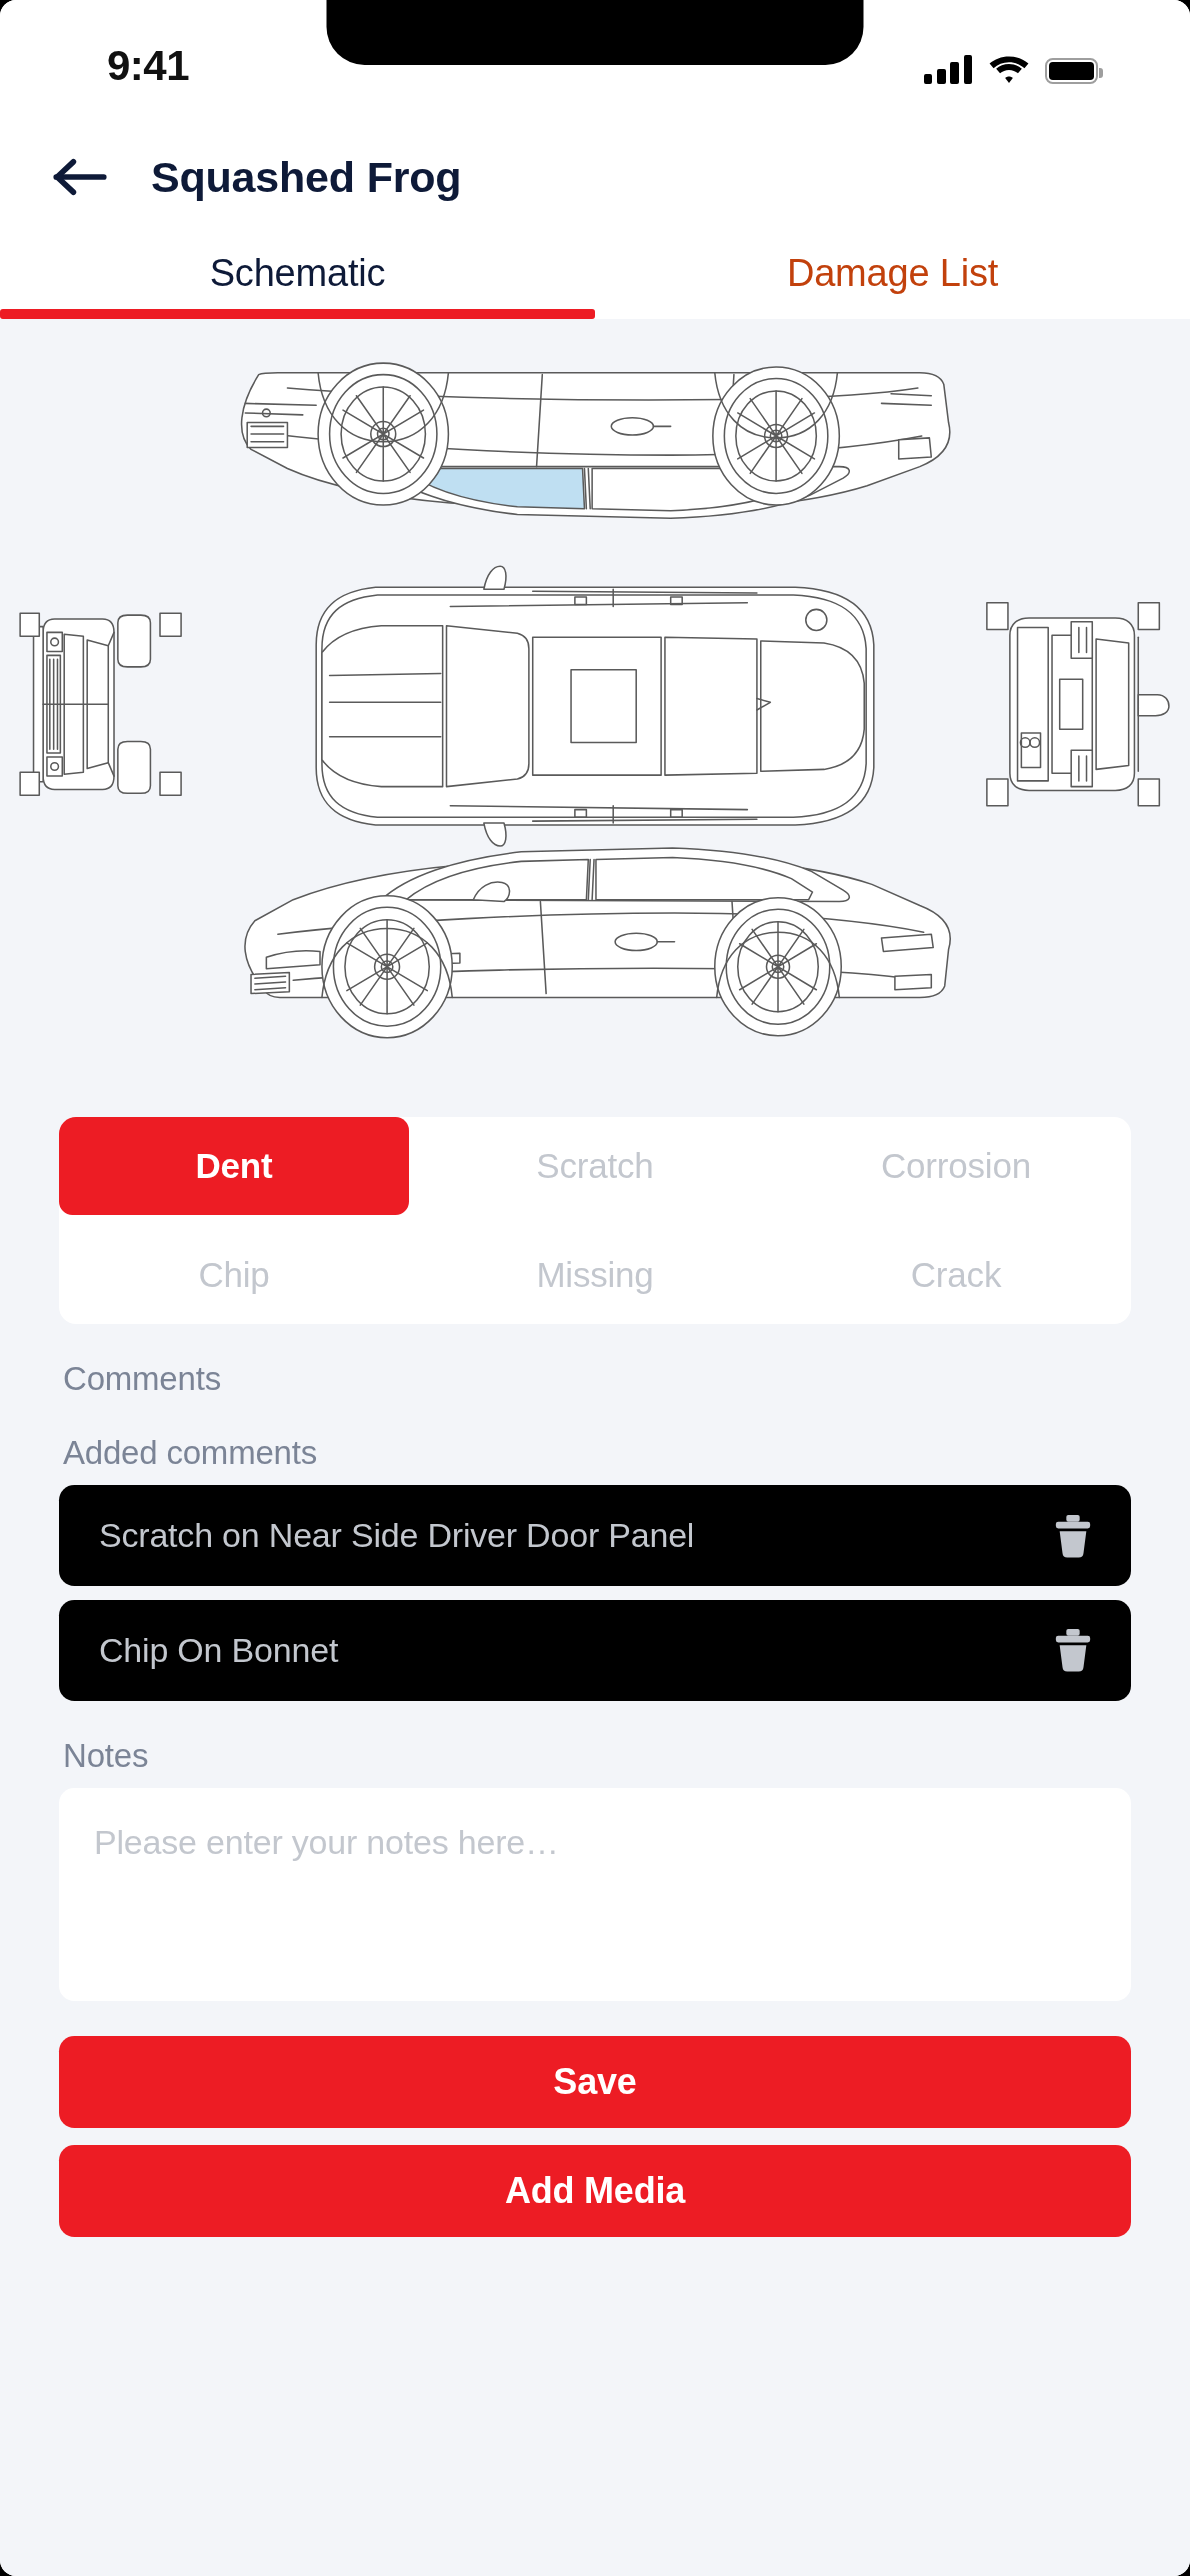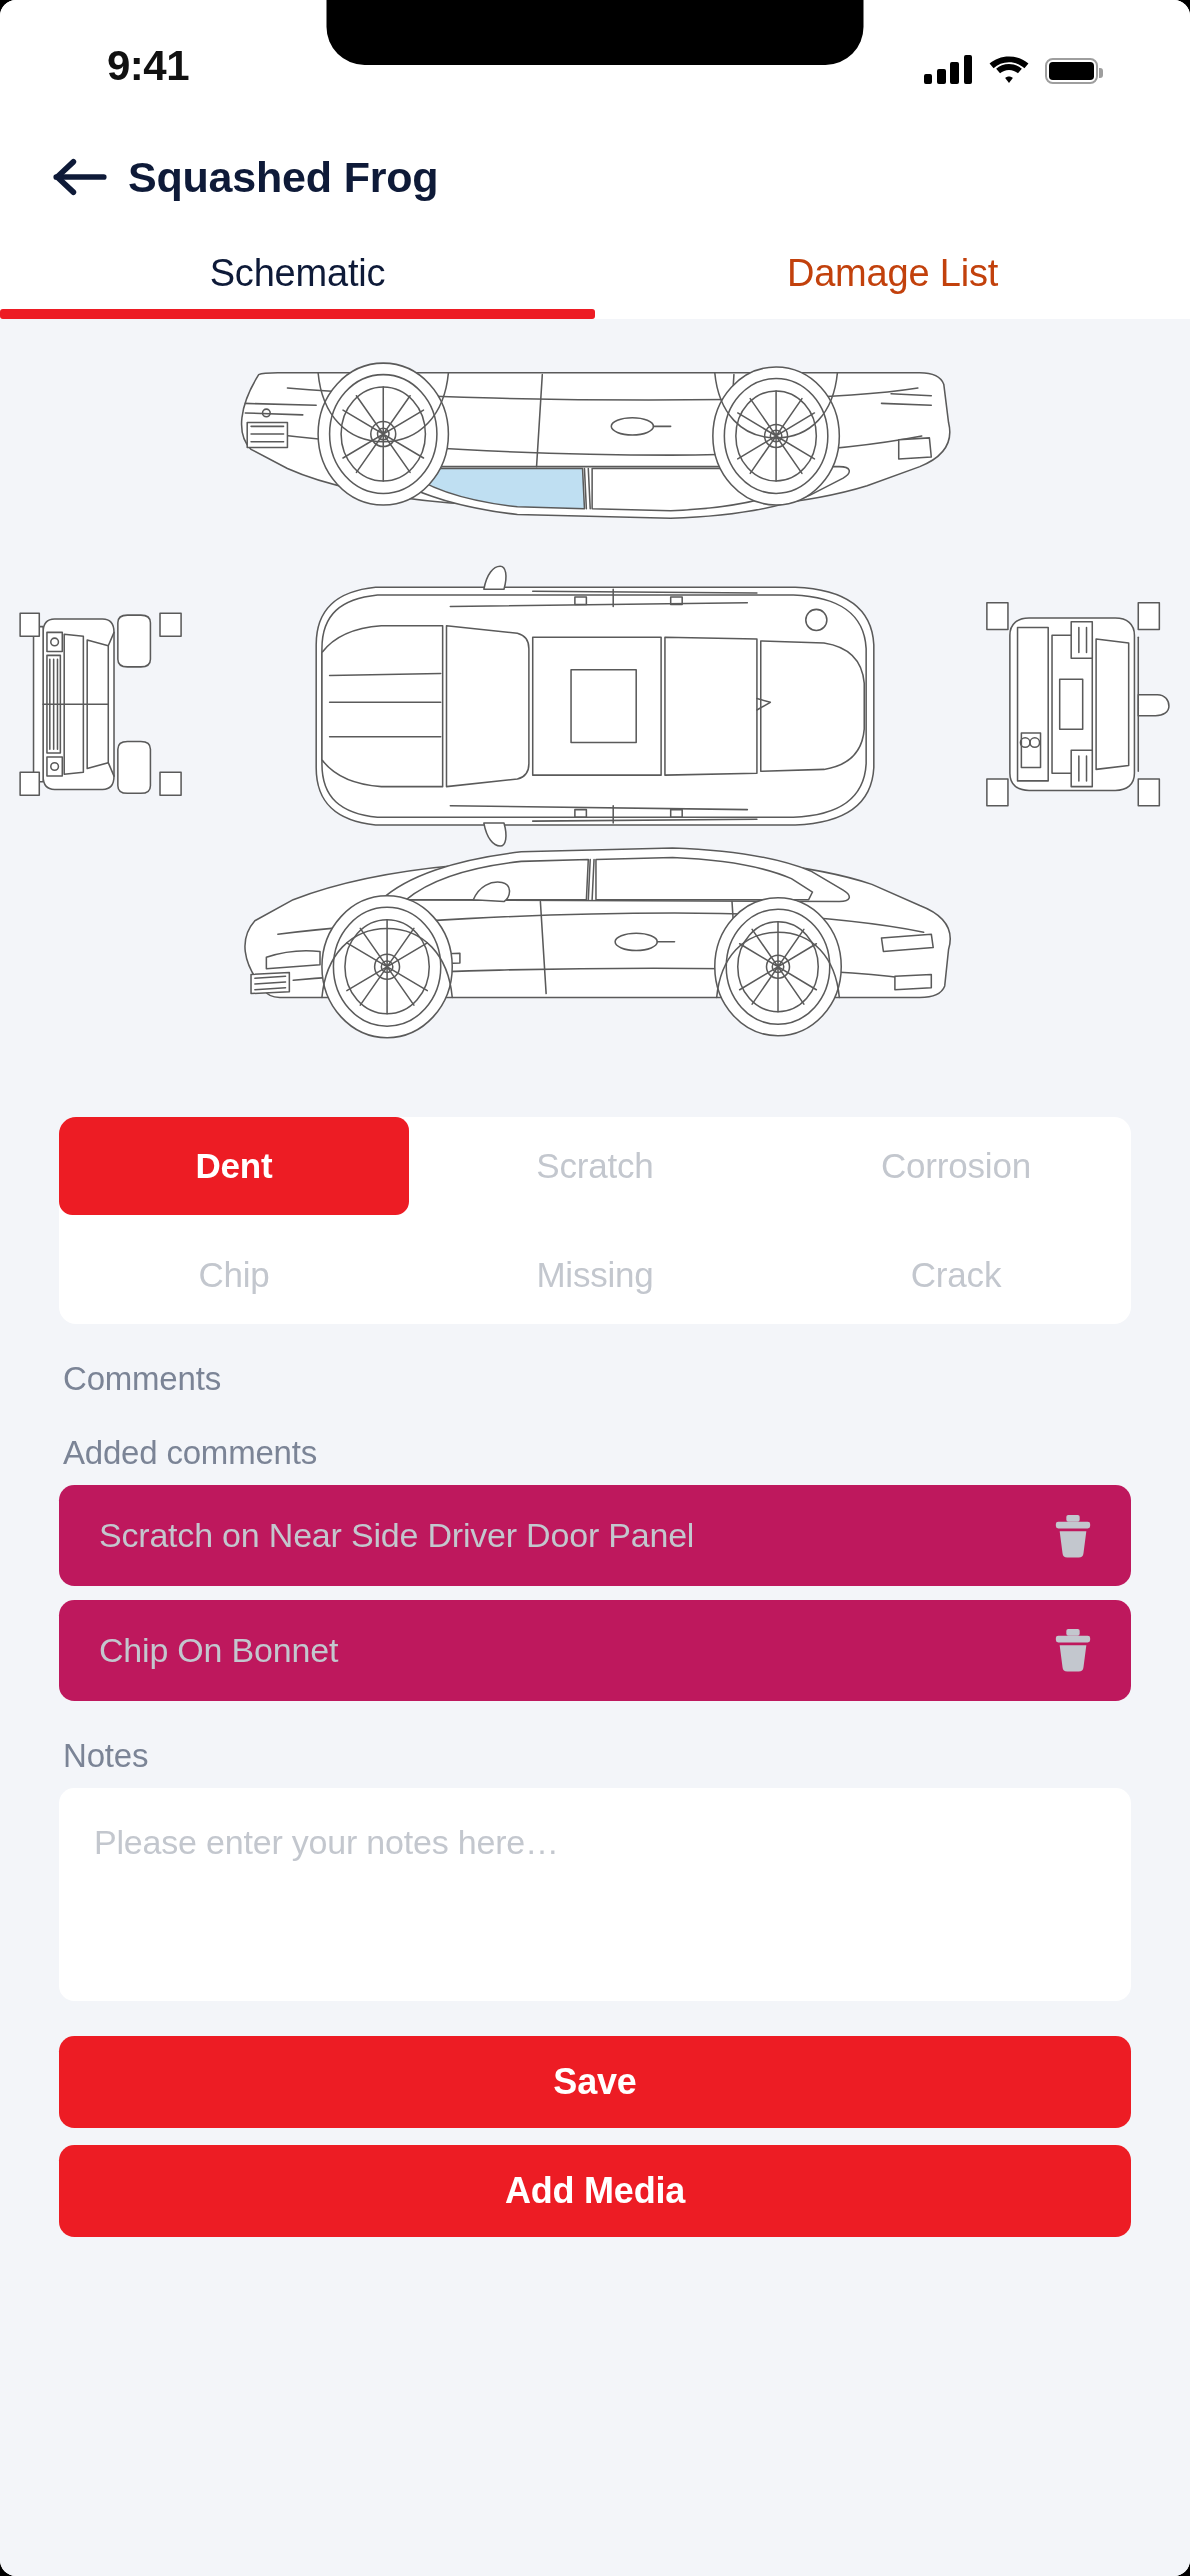--- a/index.html
+++ b/index.html
@@ -64,21 +64,21 @@
     border-radius: 0 2.9px 2.9px 0;
   }
   .batt span { display:block; width:100%; height:100%; background:#000; border-radius:3.8px; }
 
   
   #appbar {
     height: 100px;
     background: #fff;
     display: flex; align-items: center;
     padding-left: 53px;
-    gap: 21px;
+    gap: 44px;
   }
   #back-arrow { width: 54px; height: 38px; flex: none; }
   #page-title {
     font-size: 43px; font-weight: bold;
     color: #0e1a38; letter-spacing: -0.2px;
   }
 
   
   #tabs {
     display: flex;
@@ -162,21 +162,21 @@
     letter-spacing: -0.2px;
   }
   #caret {
     width: 3.8px; height: 46px;
     background: #ED1C24;
     margin-right: 3.8px;
     flex: none;
   }
   .added-row {
     margin: 0 59px 13.4px 59px;
-    background: #be185d;
+    background: #000000;
     border-radius: 15.3px;
     height: 101px;
     display: flex; align-items: center;
     padding: 0 38px 0 40px;
   }
   .added-text {
     flex: 1;
     font-size: 34px;
     color: #c3c7ce;
     letter-spacing: -0.2px;

